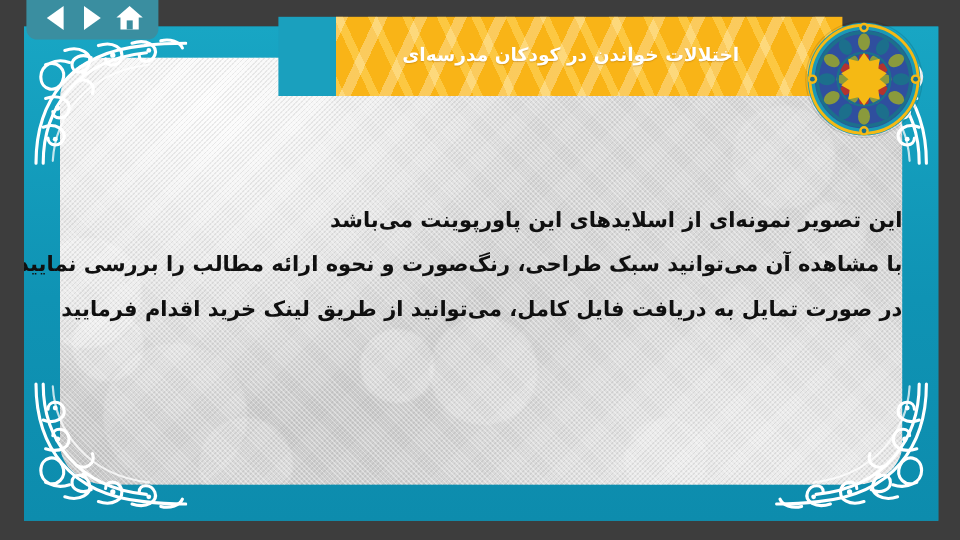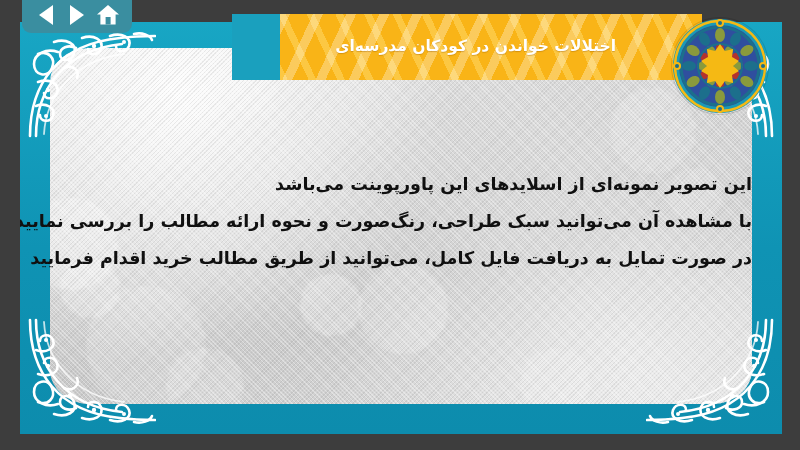--- a/index.html
+++ b/index.html
@@ -238,21 +238,21 @@
           <circle cx="70" cy="22" r="2.2"></circle>
         <circle cx="24" cy="66" r="2.2"></circle>
           <circle cx="100" cy="18" r="2"></circle>
         <circle cx="22" cy="92" r="2"></circle>
       </g>
     </svg>
 
     <div id="body-text">
       <p>این تصویر نمونه‌ای از اسلایدهای این پاورپوینت می‌باشد</p>
       <p>با مشاهده آن می‌توانید سبک طراحی، رنگ‌صورت و نحوه ارائه مطالب را بررسی نمایید</p>
-      <p>در صورت تمایل به دریافت فایل کامل، می‌توانید از طریق مطالب خرید اقدام فرمایید</p>
+      <p>در صورت تمایل به دریافت فایل کامل، می‌توانید از طریق لینک خرید اقدام فرمایید</p>
     </div>
   </div>
 
   <div id="banner">
     <div id="banner-teal"></div>
     <div id="banner-orange"></div>
     <div id="banner-text">
       <div>اختلالات خواندن در کودکان مدرسه‌ای</div>
     </div>
   </div>

